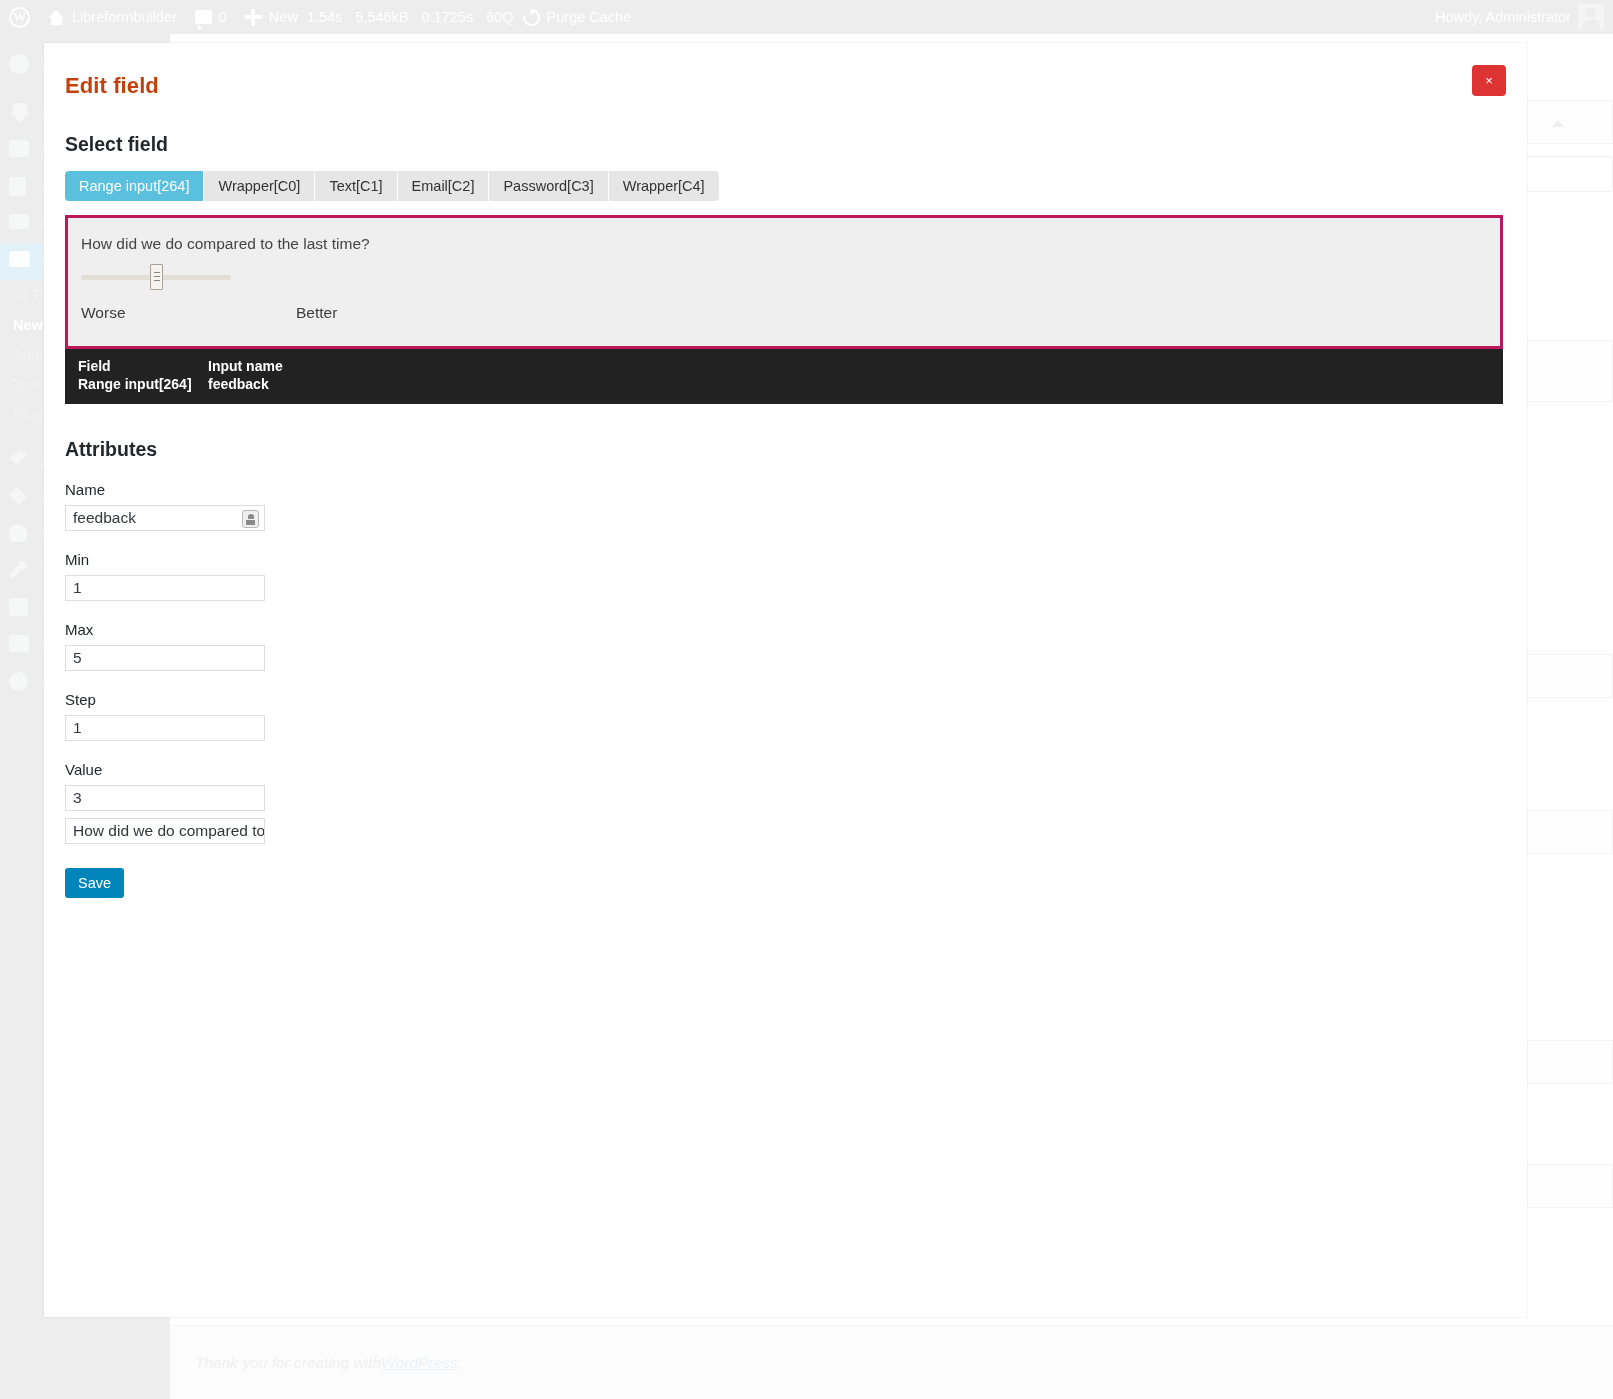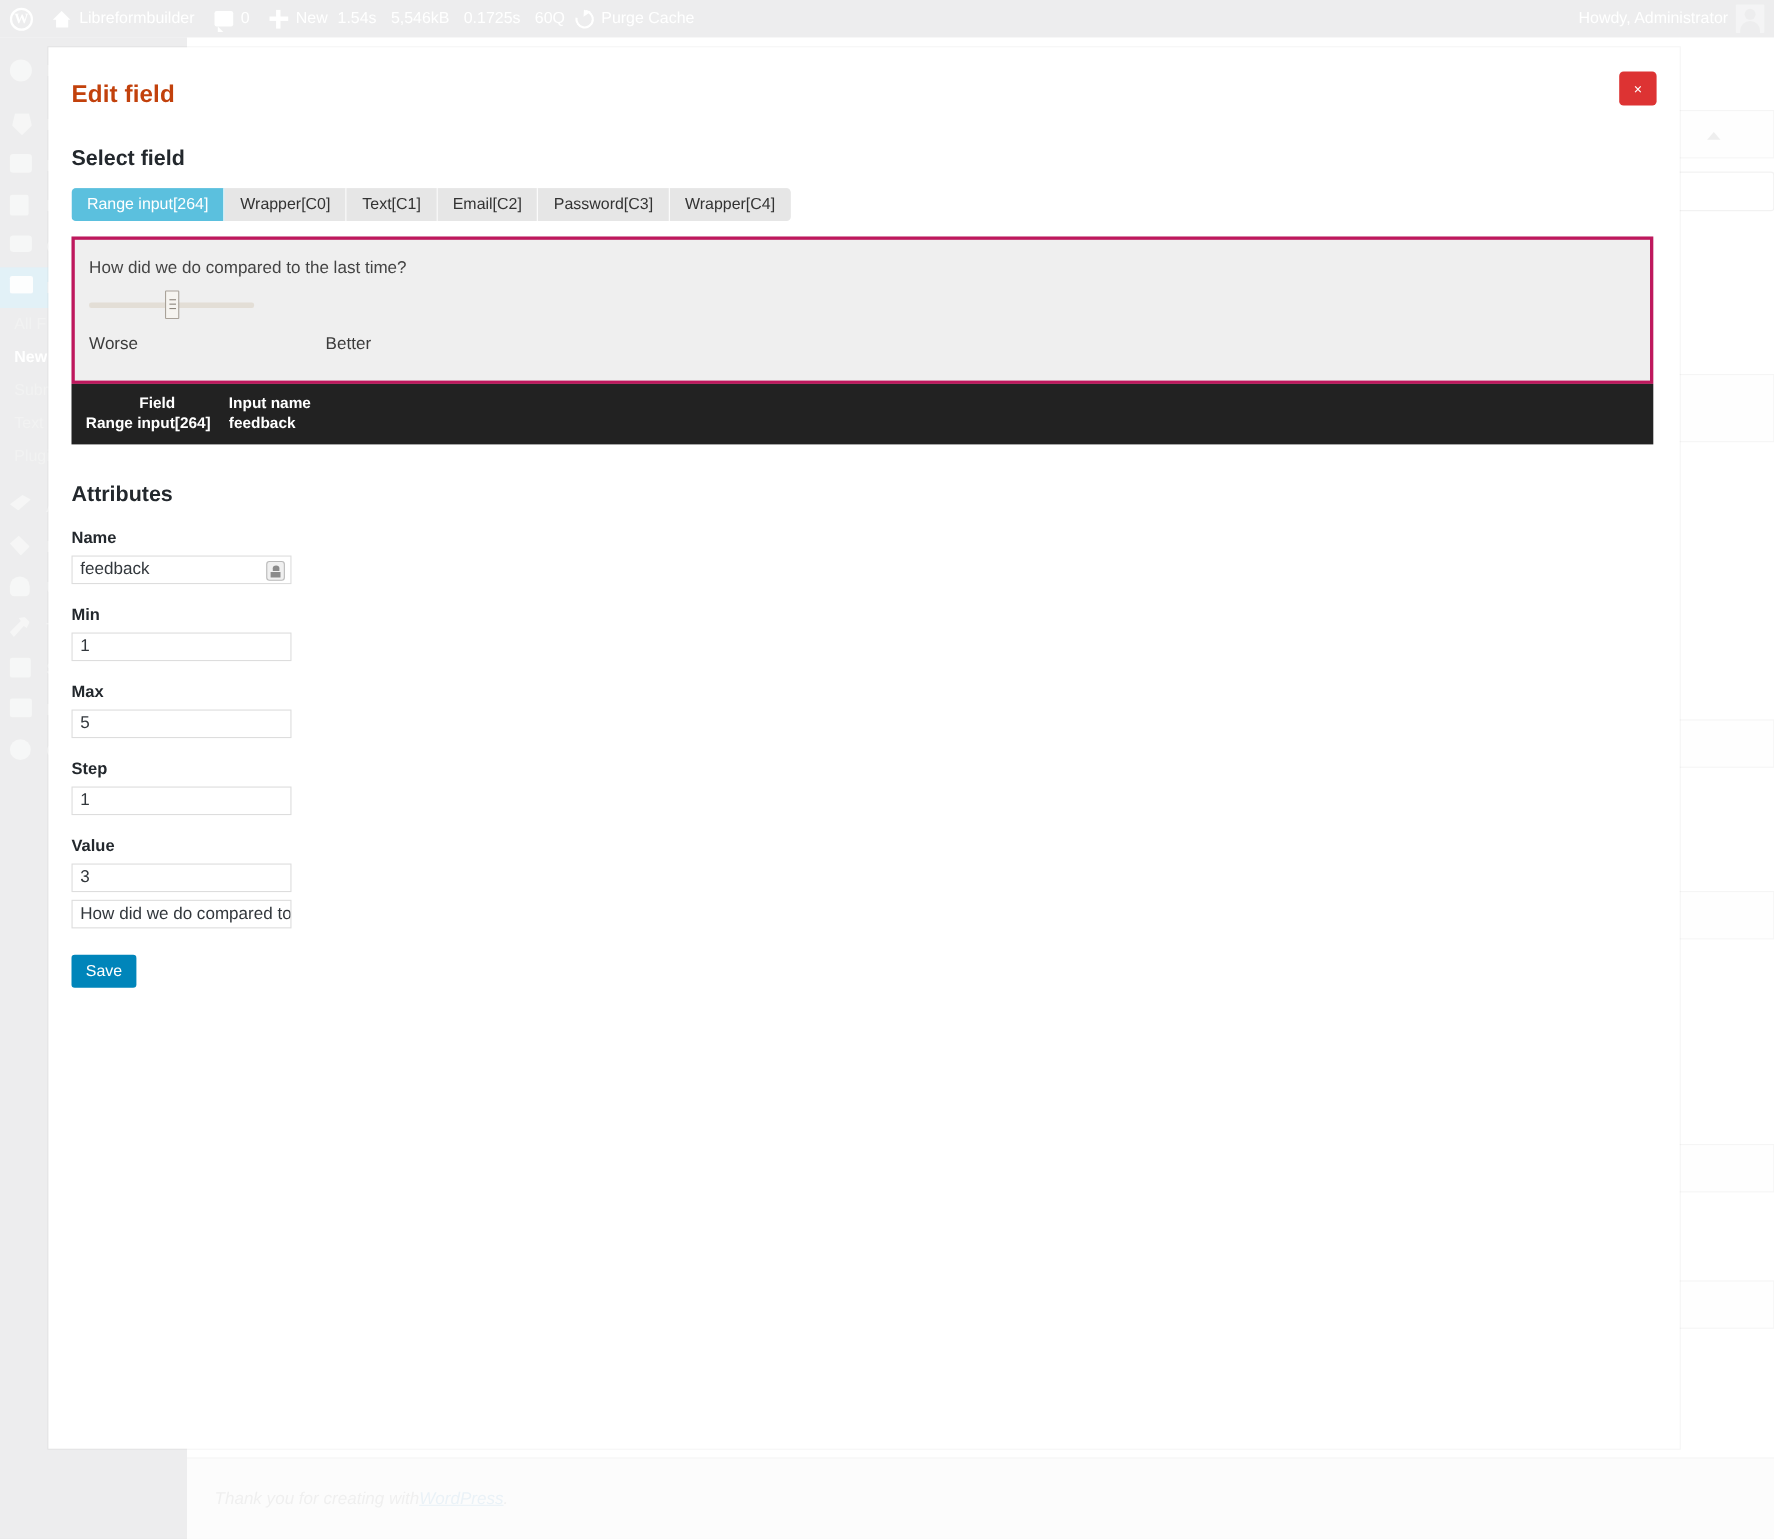--- a/index.html
+++ b/index.html
@@ -254,26 +254,26 @@
     margin-top: 17px; display: flex; font-size: 15.5px; color: #3c3c3c;
   }
   .prev-minmax .lo { width: 215px; }
   #info-bar {
     width: 1438px; background: #222222; color: #ffffff;
     padding: 9px 0 11px 13px;
     display: flex; font-size: 14px;
   }
   #info-bar .col { margin-right: 0; }
   #info-bar .col.c1 { width: 130px; }
-  #info-bar .k { font-weight: bold; line-height: 1.25; text-align: center; }
+  #info-bar .k { font-weight: bold; line-height: 1.25; }
   #info-bar .v { font-weight: bold; line-height: 1.25; }
 
   
   .attr-label {
-    margin-top: 20px; font-size: 15px; font-weight: bold; color: #23282d;
+    margin-top: 20px; font-size: 15px; font-weight: normal; color: #23282d;
   }
   .attr-label.normal { font-weight: normal; color: #444; margin-top: 18px; }
   .attr-input {
     margin-top: 7px; width: 200px; height: 26px;
     border: 1px solid #dddddd; background: #ffffff;
     font-size: 15.5px; color: #32373c;
     padding: 0 7px; display: flex; align-items: center;
     position: relative; font-family: "Liberation Sans", sans-serif;
   }
   .attr-input .autofill {

